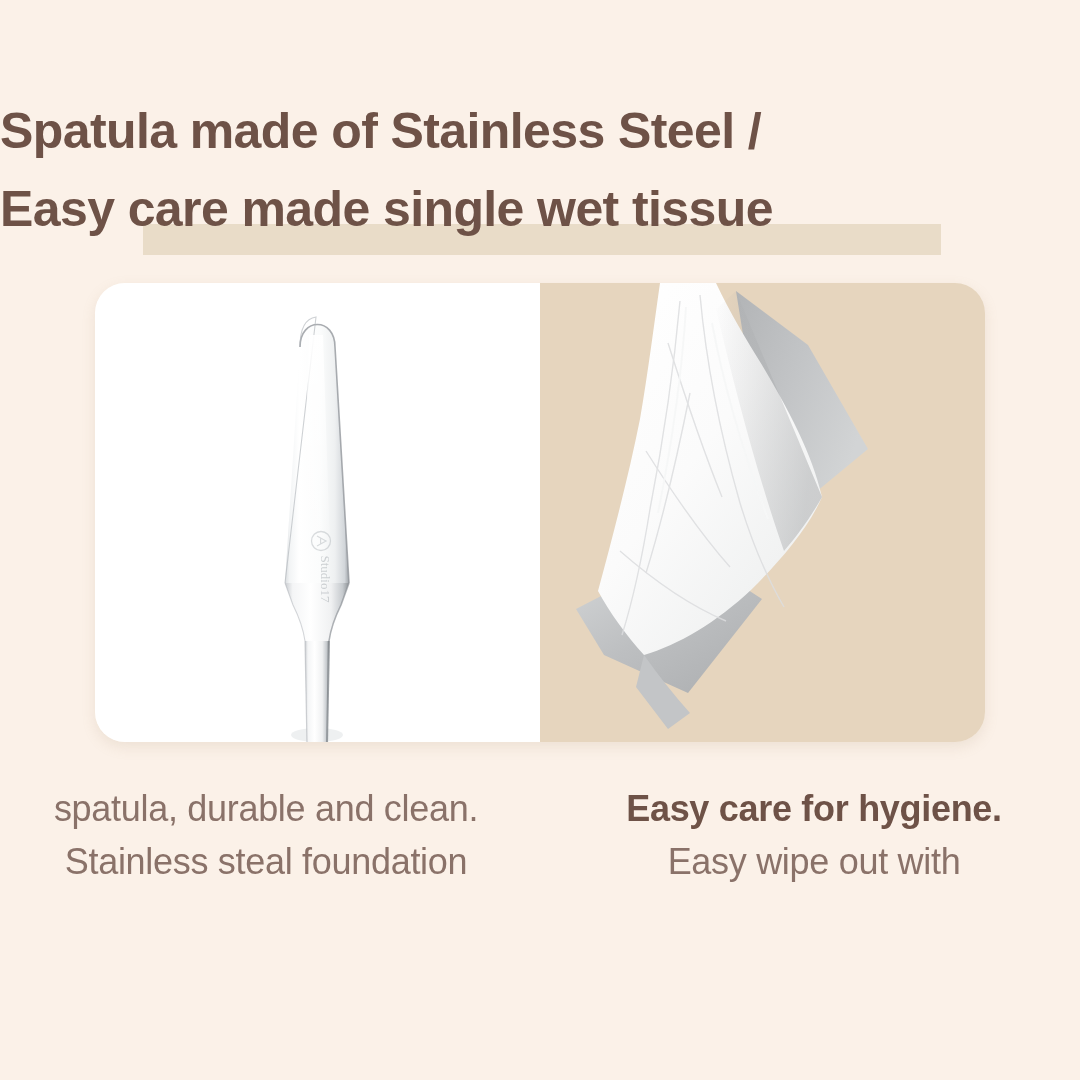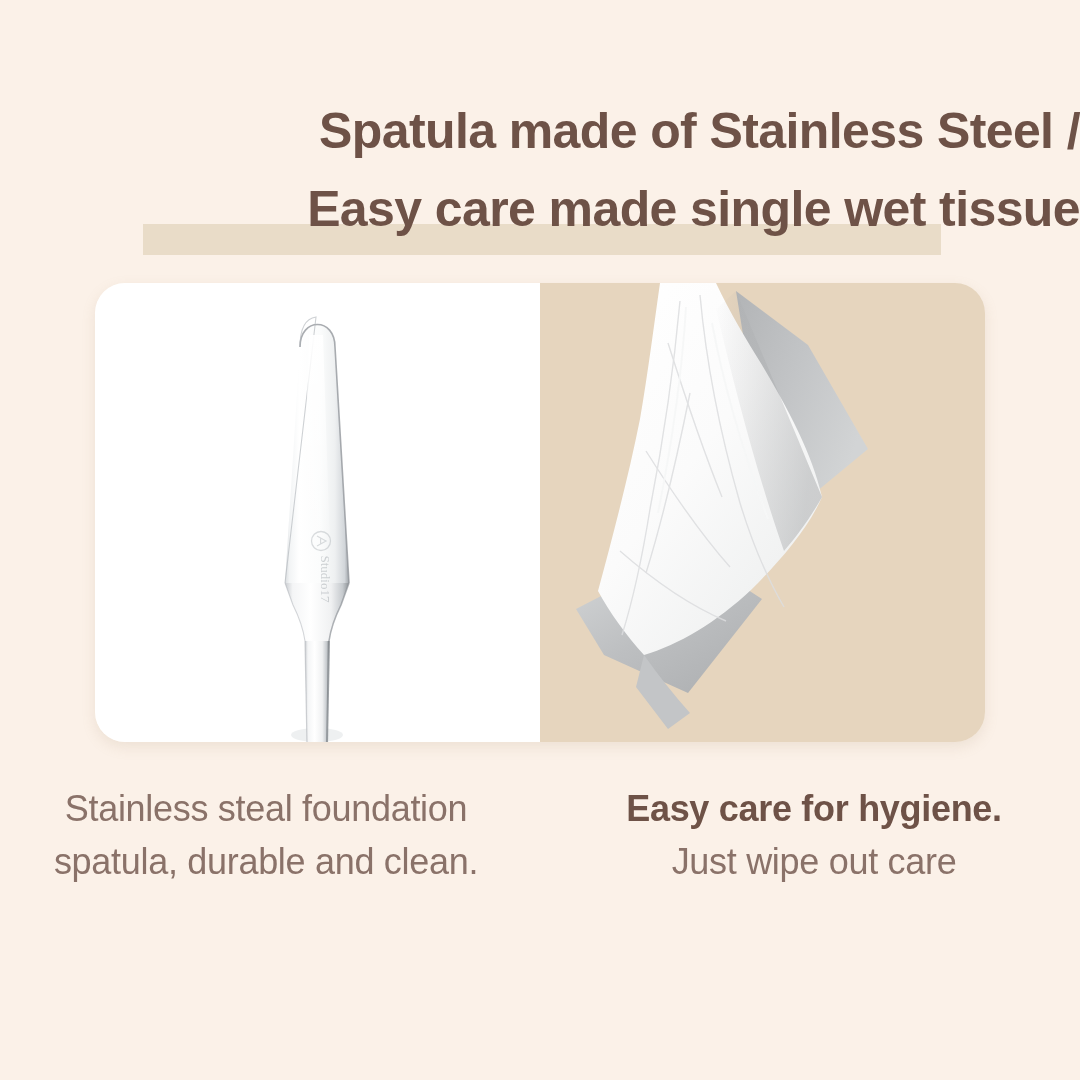--- a/index.html
+++ b/index.html
@@ -20,21 +20,21 @@
     height: 1080px;
     background: #fbf1e8;
   }
 
   
   .heading {
     position: absolute;
     left: 0;
     top: 92px;
     width: 1080px;
-    text-align: right;
+    text-align: left;
   }
   .heading-line {
     position: relative;
     display: block;
     font-size: 50px;
     line-height: 78px;
     font-weight: 700;
     letter-spacing: -0.6px;
     color: #6e5247;
     white-space: nowrap;
@@ -248,22 +248,22 @@
           <path d="M 172 40 C 184 104, 204 172, 228 236"></path>
         </g>
 
         <path d="M 104 372 C 118 392, 134 412, 150 430 L 128 446 L 96 404 Z" fill="#c3c5c7"></path>
       </svg>
     </div>
   </div>
 
   <div class="captions">
     <div class="caption caption-left">
+      <span class="cap-line">spatula, durable and clean.</span>
       <span class="cap-line">Stainless steal foundation</span>
-      <span class="cap-line">spatula, durable and clean.</span>
     </div>
     <div class="caption caption-right">
       <span class="cap-strong">Easy care for hygiene.</span>
-      <span class="cap-line">Just wipe out care</span>
+      <span class="cap-line">Easy wipe out with</span>
     </div>
   </div>
 
 </div>
 
 </body></html>

